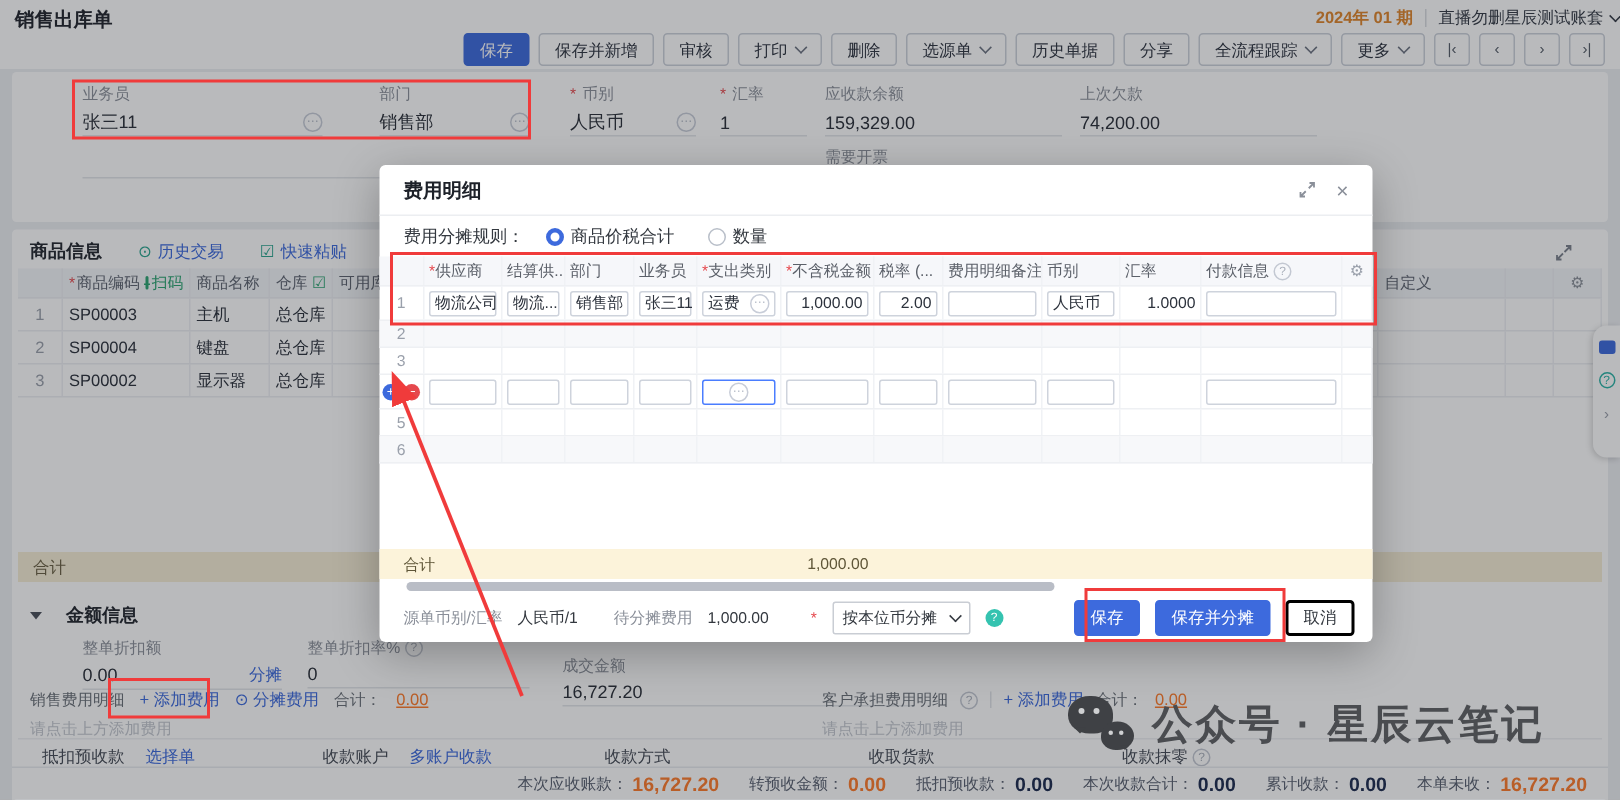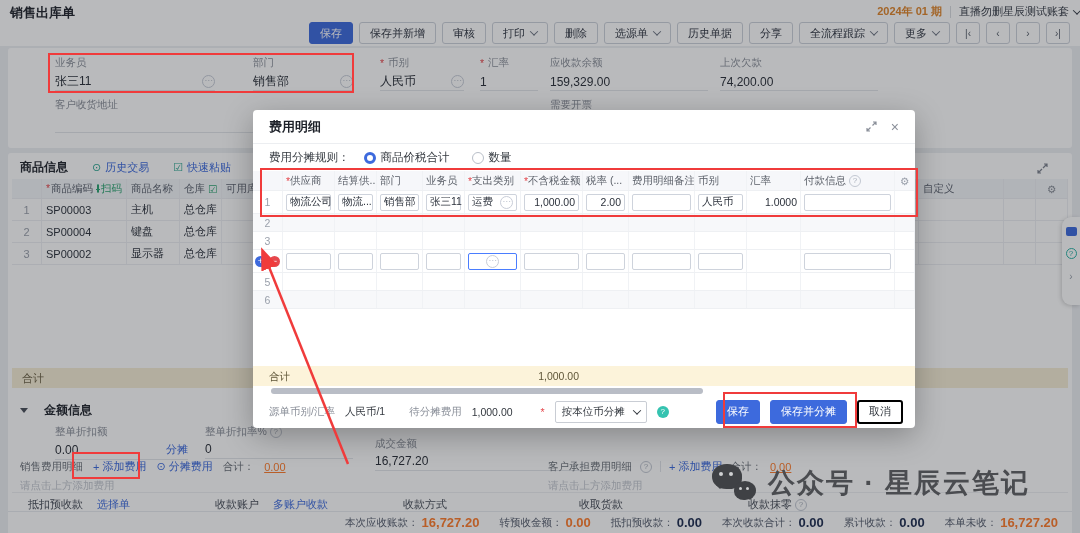--- a/index.html
+++ b/index.html
@@ -216,21 +216,20 @@
           <span>159,329.00</span>
         </div>
     </div>
     <div class="fld" style="left:712px; top:8px; width:158px;">
       <div class="lbl">上次欠款</div>
       <div class="val">
           <span>74,200.00</span>
         </div>
     </div>
     <div class="fld" style="left:47px; top:50px; width:300px;">
-      <div class="lbl">客户收货地址</div>
       <div class="val"></div>
     </div>
     <div class="fld" style="left:542px; top:50px; width:160px;">
       <div class="lbl">需要开票</div>
       <div class="val"></div>
     </div>
   </div>
 
   <div class="card card-main">
     <div class="sec-head">

